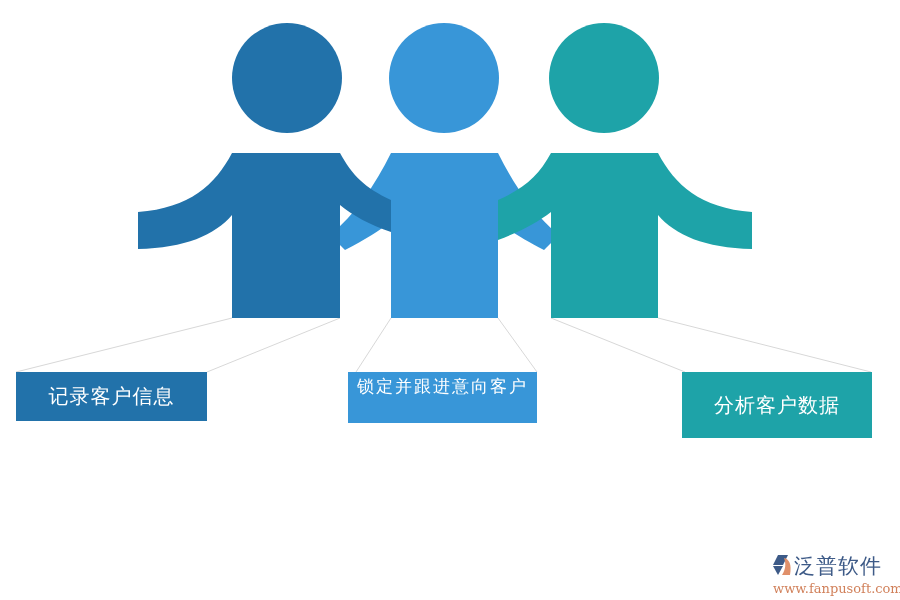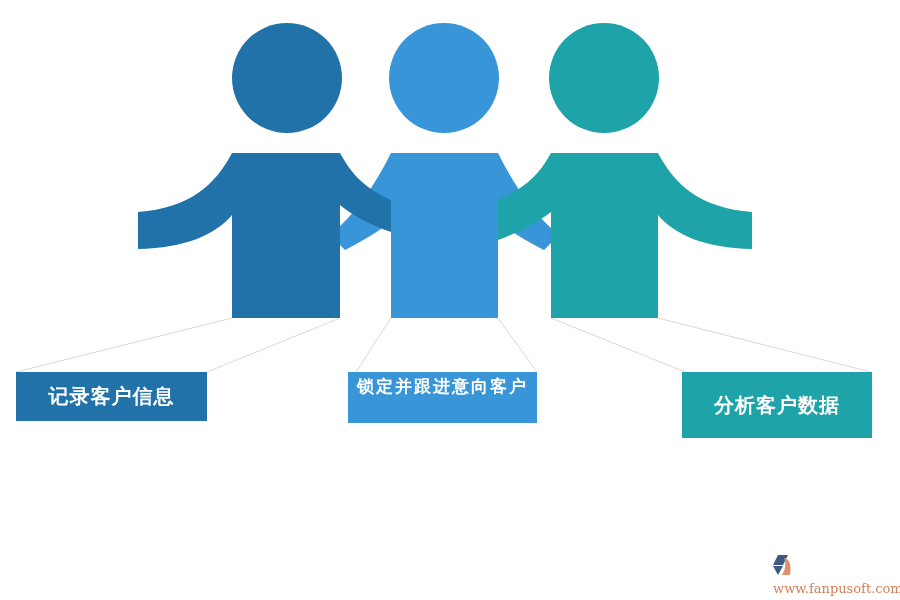--- a/index.html
+++ b/index.html
@@ -1,19 +1,19 @@
 <!DOCTYPE html>
 <html><head>
   <meta charset="utf-8">
   <style>
     html, body { margin: 0; padding: 0; background: #ffffff; }
     body { width: 900px; height: 600px; position: relative; overflow: hidden;
            font-family: "DejaVu Sans", sans-serif; }
     #figures { position: absolute; left: 0; top: 0; }
-    .label { position: absolute; color: #ffffff; font-weight: bold;
+    .label { position: absolute; color: #ffffff; font-weight: normal;
              display: flex; align-items: center; justify-content: center;
              text-align: center; box-sizing: border-box; }
     .label.l1 { left: 16px; top: 372px; width: 191px; height: 49px; font-size: 20px; letter-spacing: 1px; }
     .label.l2 { left: 348px; top: 372px; width: 189px; height: 51px; font-size: 17px; letter-spacing: 2px;
                 line-height: 25px; padding: 8px 8px; align-items: flex-start; padding-top: 2px; overflow: hidden; }
     .label.l3 { left: 682px; top: 372px; width: 190px; height: 66px; font-size: 20px; letter-spacing: 1px; }
     .logo { position: absolute; left: 768px; top: 552px; width: 125px; height: 36px; }
     .logo-name { position: absolute; left: 26px; top: 0px; font-size: 21px; color: #3d5a87;
                  font-family: "DejaVu Sans", sans-serif; letter-spacing: 1px; }
     .logo-url { position: absolute; left: 5px; top: 29px; font-size: 13px; color: #d1805a;
@@ -73,14 +73,15 @@
 <div class="label l3" style="background:#1ea3a8;">
   <span>分析客户数据</span>
 </div>
 
 <div class="logo">
   <svg class="logo-icon" width="22" height="22" viewBox="0 0 22 22">
     <path d="M6 1 L16 1 L11 11 L1 11 Z" fill="#3d5a87"></path>
     <path d="M1 12 L11 12 L6 21 Z" fill="#3d5a87"></path>
     <path d="M12 4 C17 5 20 10 18 21 L10 21 C14 15 14 9 12 4 Z" fill="#e0906a"></path>
   </svg>
+  <span class="logo-name">泛普软件</span>
   <span class="logo-url">www.fanpusoft.com</span>
 </div>
 
 </body></html>

